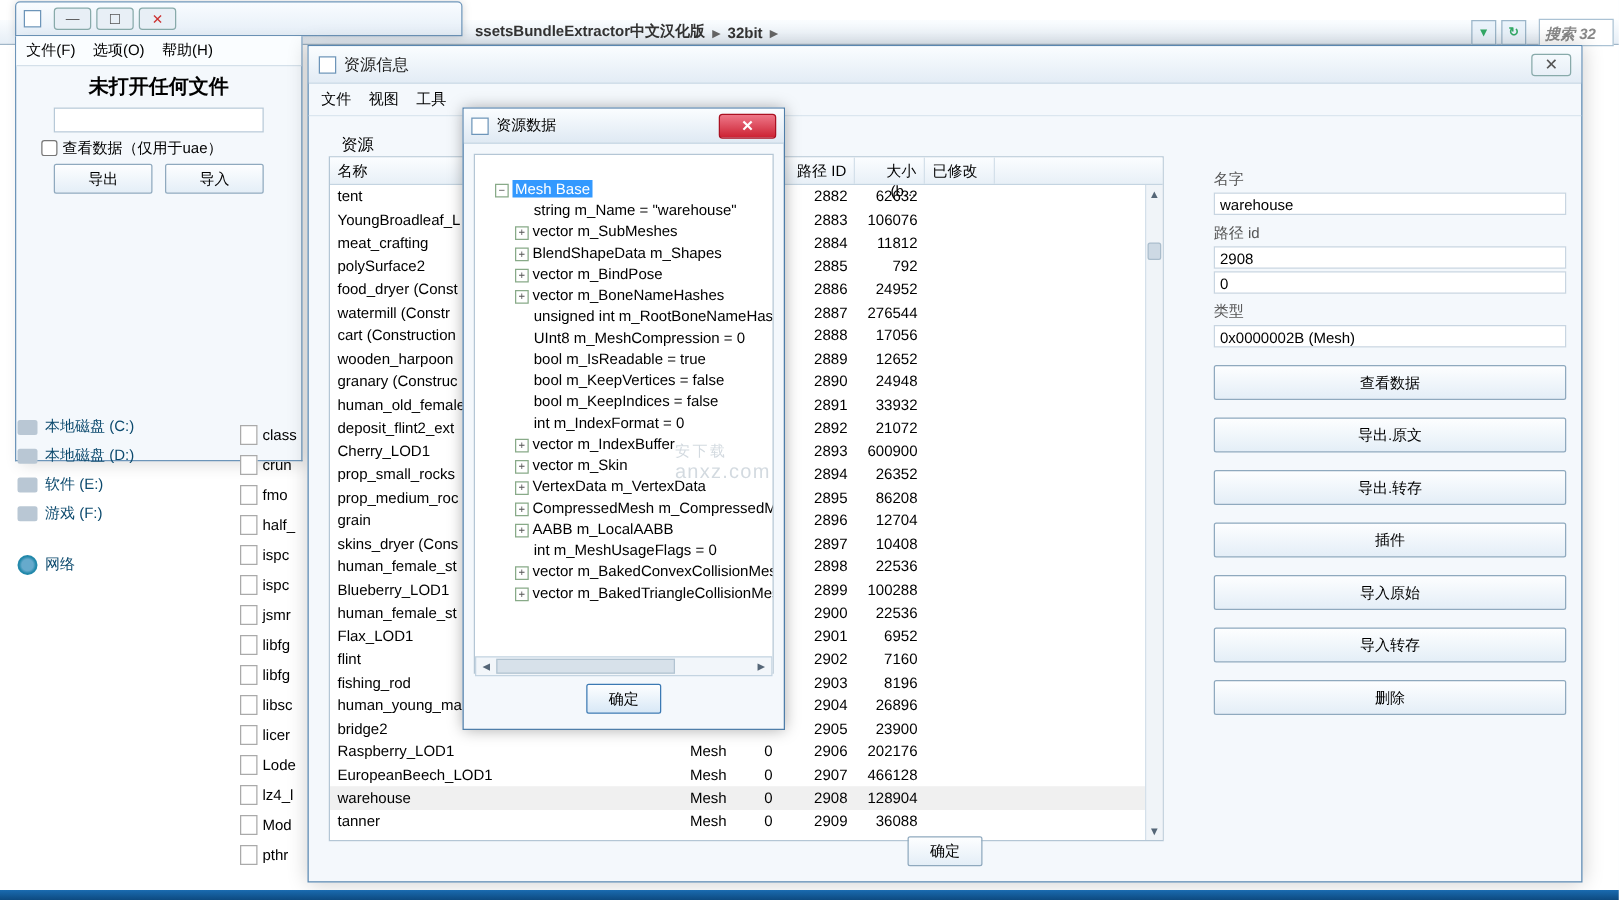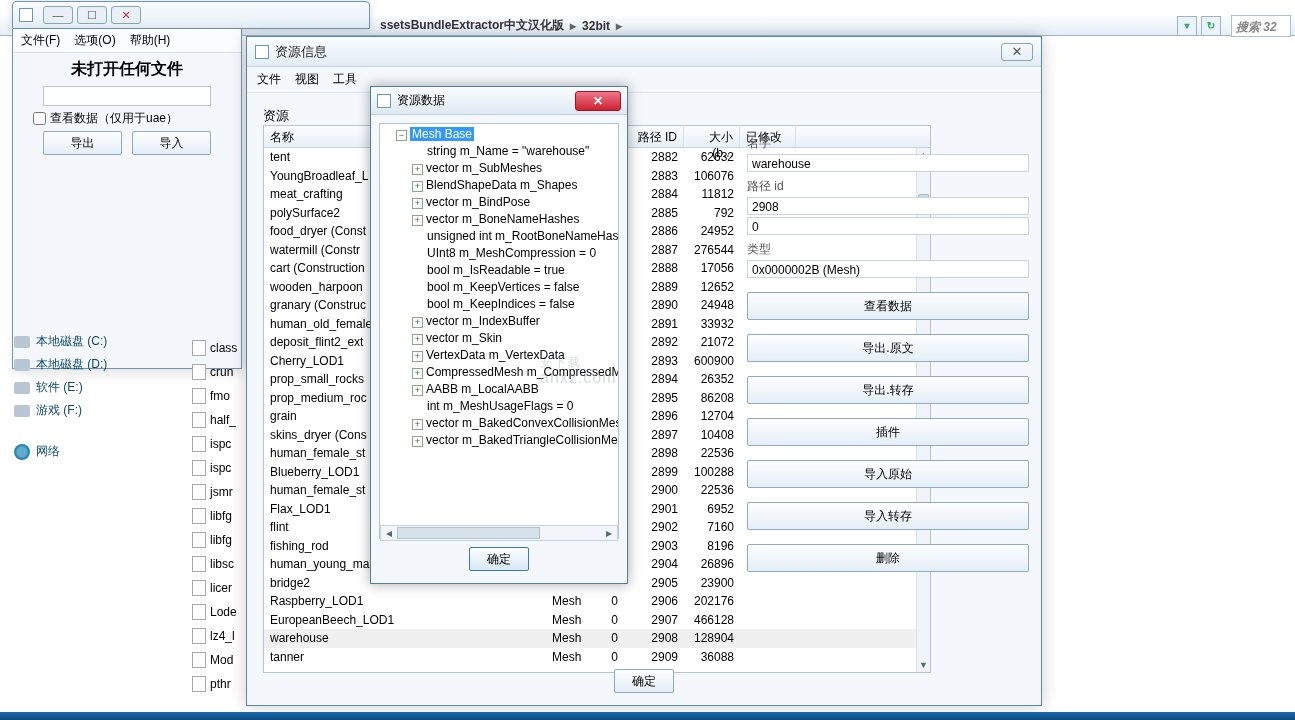--- a/index.html
+++ b/index.html
@@ -33,28 +33,28 @@
 
 .explorer-left { position:absolute; top:330px; left:2px; width:160px; }
 .explorer-left .item { display:flex; align-items:center; padding:3px 12px; color:#0c4a6e;}
 .explorer-left .dicon { width:16px; height:12px; background:#b9c7d4; margin-right:6px; border-radius:2px; }
 .explorer-left .neticon { width:16px; height:16px; background: radial-gradient(circle,#6ac 40%,#28a 60%); border-radius:50%; margin-right:6px;}
 .explorer-files { position:absolute; top:336px; left:192px; width:60px; }
 .explorer-files .fitem { display:flex; align-items:center; padding:4px 0; }
 .explorer-files .ficon { width:14px; height:16px; border:1px solid #aaa; background:#fff; margin-right:4px; }
 
 
-.resinfo { position:absolute; top:36px; left:246px; width:796px; height:670px; background:#f4f8fc; border:1px solid #5a87b0; box-shadow:0 0 16px rgba(0,0,0,.2);}
+.resinfo { position:absolute; top:36px; left:246px; width:1020px; height:670px; background:#f4f8fc; border:1px solid #5a87b0; box-shadow:0 0 16px rgba(0,0,0,.2);}
 .resinfo .titlebar { height:30px; background:linear-gradient(#fafdff,#e3ecf5); border-bottom:1px solid #c6d6e4; display:flex; align-items:center; padding:0 8px;}
 .resinfo .titlebar .icon { width:14px; height:14px; border:1px solid #6d95b9; background:#fff; margin-right:6px;}
 .resinfo .titlebar .title { flex:1; font-size:13px; color:#222;}
 .resinfo .titlebar .close { width:32px; height:18px; border:1px solid #8aa; border-radius:3px; display:flex; align-items:center; justify-content:center; font-size:13px; color:#555;}
 .resinfo .menubar { height:26px; display:flex; align-items:center; gap:14px; padding:0 10px; border-bottom:1px solid #dbe6ef;}
 .resinfo .content { position:absolute; top:56px; left:0; right:0; bottom:0; padding:8px 14px;}
-.resinfo .lbl-res { font-size:13px; margin:6px 0 4px 2px;}
+.resinfo .lbl-res { font-size:13px; margin:6px 0 4px 12px;}
 .resinfo .grid { position:absolute; top:32px; left:16px; width:668px; height:548px; border:1px solid #b4c6d5; background:#fff;}
 .resinfo .grid .hdr { display:flex; height:22px; background:linear-gradient(#fbfdff,#e8f0f7); border-bottom:1px solid #c4d4e1;}
 .resinfo .grid .hdr .col { padding:3px 6px; border-right:1px solid #d4e0ea; }
 .resinfo .grid .rows { position:absolute; top:22px; left:0; right:14px; bottom:0; overflow:hidden;}
 .resinfo .grid .row { display:flex; height:18.5px; align-items:center; }
 .resinfo .grid .row .cell { padding:0 6px; overflow:hidden; white-space:nowrap; text-overflow:ellipsis;}
 .resinfo .grid .row.sel { background:#f0f0f0; }
 .resinfo .grid .scroll { position:absolute; right:0; top:22px; bottom:0; width:14px; background:#f0f4f8; border-left:1px solid #d4e0ea;}
 .resinfo .grid .scroll .thumb { position:absolute; left:1px; right:1px; top:46px; height:14px; background:#cdd9e4; border:1px solid #a9bccb; border-radius:2px;}
 .resinfo .grid .scroll .arr { position:absolute; left:0; right:0; height:14px; text-align:center; color:#567; font-size:9px; line-height:14px;}
@@ -73,21 +73,21 @@
 
 
 .resdata { position:absolute; top:86px; left:370px; width:258px; height:498px; background:#f4f8fc; border:1px solid #4f7ea9; box-shadow:0 0 12px rgba(0,0,0,.35);}
 .resdata .titlebar { height:28px; background:linear-gradient(#fafdff,#dfe9f3); display:flex; align-items:center; padding:0 6px; border-bottom:1px solid #bfd1e0;}
 .resdata .titlebar .icon { width:14px; height:14px; border:1px solid #6d95b9; background:#fff; margin-right:6px;}
 .resdata .titlebar .title { flex:1;}
 .resdata .titlebar .close { width:46px; height:20px; background:linear-gradient(#e78,#c23); border:1px solid #a12; border-radius:3px; color:#fff; display:flex; align-items:center; justify-content:center; font-weight:bold;}
 .resdata .tree { position:absolute; top:36px; left:8px; right:8px; height:416px; border:1px solid #b4c6d5; background:#fff; overflow:hidden; padding:2px;}
 .resdata .tree .node { white-space:nowrap; padding:0 0 1px; line-height:16px;}
 .resdata .tree .exp { display:inline-block; width:11px; height:11px; border:1px solid #8a8; background:#fff; text-align:center; line-height:9px; font-size:9px; margin-right:3px; color:#555;}
-.resdata .tree .ind1 { padding-left:14px;} .resdata .tree .ind2 { padding-left:30px;}
+.resdata .tree .ind1 { padding-left:14px;margin-top:17px;} .resdata .tree .ind2 { padding-left:30px;}
 .resdata .tree .rootsel { background:#3399ff; color:#fff; padding:0 2px;}
 .resdata .hscroll { position:absolute; left:9px; right:9px; bottom:42px; height:16px; border:1px solid #c4d4e1; background:#f2f6fa; display:flex; align-items:center;}
 .resdata .hscroll .harr { width:16px; text-align:center; color:#567;}
 .resdata .hscroll .htrack { flex:1; position:relative; height:100%;}
 .resdata .hscroll .hthumb { position:absolute; left:0; width:70%; top:1px; bottom:1px; background:#d7e1ea; border:1px solid #b1c3d1;}
 .resdata .okbtn { position:absolute; bottom:12px; left:50%; transform:translateX(-50%); width:60px; height:24px; border:1px solid #3b79b3; background:linear-gradient(#fdfeff,#d8e8f6); border-radius:2px; display:flex; align-items:center; justify-content:center;}
 
 
 .watermark { position:absolute; top:330px; left:540px; font-size:40px; color:rgba(130,150,165,.35); font-weight:300; letter-spacing:2px; pointer-events:none;}
 .watermark .sub { font-size:16px; display:block; text-align:left; letter-spacing:1px; margin-top:-6px;}
@@ -515,20 +515,21 @@
         <div class="node ind2"><span style="display:inline-block;width:15px"></span><span>string m_Name = "warehouse"</span></div>
         <div class="node ind2"><span class="exp">+</span><span>vector m_SubMeshes</span></div>
         <div class="node ind2"><span class="exp">+</span><span>BlendShapeData m_Shapes</span></div>
         <div class="node ind2"><span class="exp">+</span><span>vector m_BindPose</span></div>
         <div class="node ind2"><span class="exp">+</span><span>vector m_BoneNameHashes</span></div>
         <div class="node ind2"><span style="display:inline-block;width:15px"></span><span>unsigned int m_RootBoneNameHash</span></div>
         <div class="node ind2"><span style="display:inline-block;width:15px"></span><span>UInt8 m_MeshCompression = 0</span></div>
         <div class="node ind2"><span style="display:inline-block;width:15px"></span><span>bool m_IsReadable = true</span></div>
         <div class="node ind2"><span style="display:inline-block;width:15px"></span><span>bool m_KeepVertices = false</span></div>
         <div class="node ind2"><span style="display:inline-block;width:15px"></span><span>bool m_KeepIndices = false</span></div>
+        <div class="node ind2"><span style="display:inline-block;width:15px"></span><span>int m_IndexFormat = 0</span></div>
         <div class="node ind2"><span class="exp">+</span><span>vector m_IndexBuffer</span></div>
         <div class="node ind2"><span class="exp">+</span><span>vector m_Skin</span></div>
         <div class="node ind2"><span class="exp">+</span><span>VertexData m_VertexData</span></div>
         <div class="node ind2"><span class="exp">+</span><span>CompressedMesh m_CompressedMe</span></div>
         <div class="node ind2"><span class="exp">+</span><span>AABB m_LocalAABB</span></div>
         <div class="node ind2"><span style="display:inline-block;width:15px"></span><span>int m_MeshUsageFlags = 0</span></div>
         <div class="node ind2"><span class="exp">+</span><span>vector m_BakedConvexCollisionMesh</span></div>
         <div class="node ind2"><span class="exp">+</span><span>vector m_BakedTriangleCollisionMes</span></div>
       </div>
   </div>

